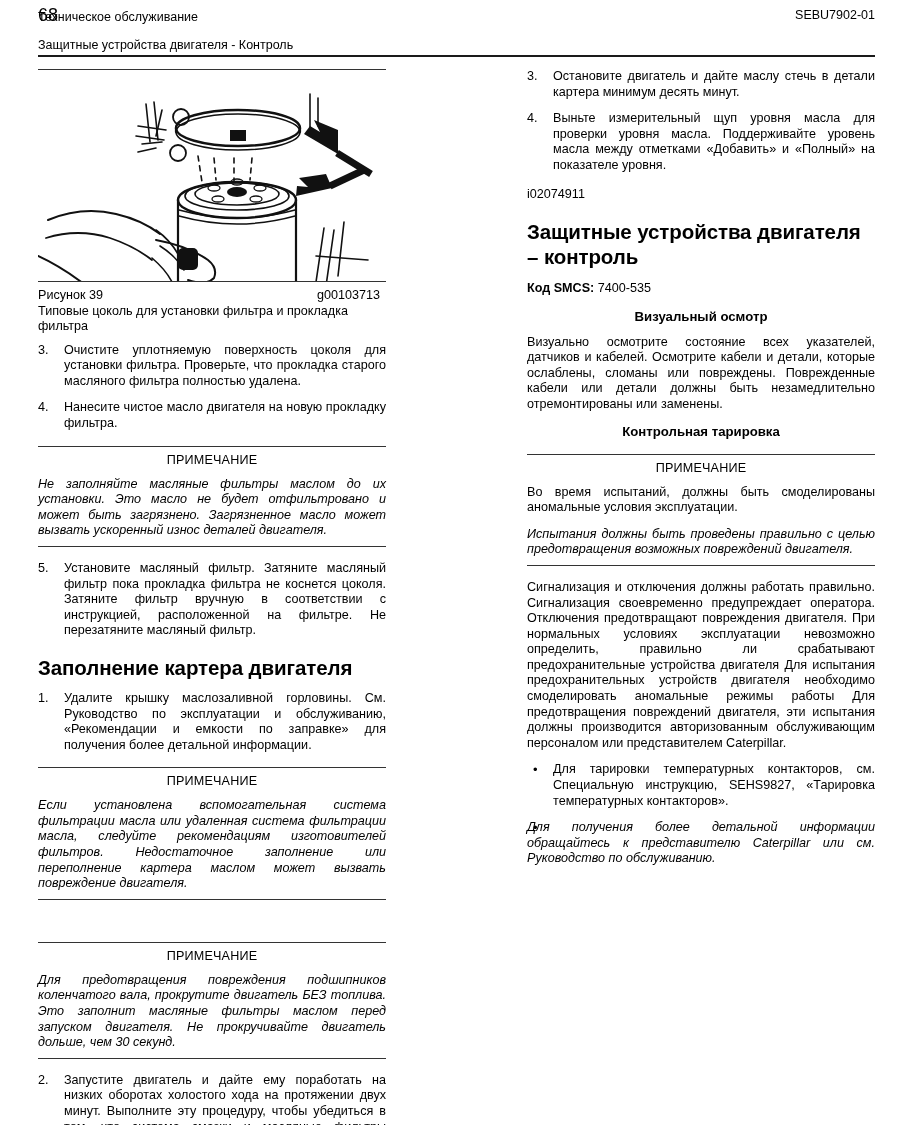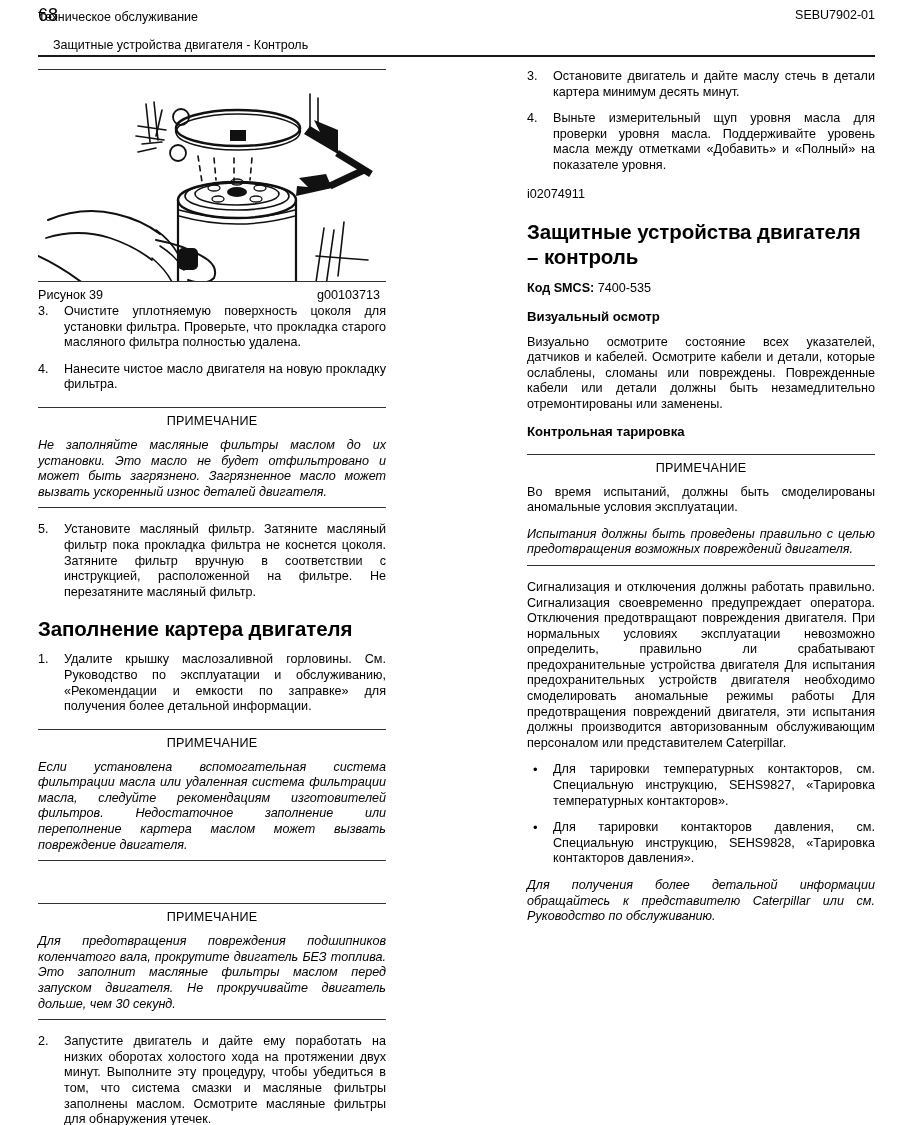--- a/index.html
+++ b/index.html
@@ -44,21 +44,21 @@
   }
   .hdr-line1 {
     position: absolute;
     left: 0;
     top: 2px;
     font-size: 12.5px;
     line-height: 15px;
   }
   .hdr-line2 {
     position: absolute;
-    left: 15px;
+    left: 0;
     top: 30px;
     font-size: 12.5px;
     line-height: 15px;
   }
   .header-rule {
     width: 837px;
     height: 0;
     border-top: 2.2px solid #1a1a1a;
     margin-top: 1px;
   }
@@ -193,20 +193,21 @@
     font-weight: bold;
     line-height: 25px;
     margin: 16px 0 11px 0;
     letter-spacing: -0.1px;
   }
   h3.sub-title {
     font-size: 13.2px;
     font-weight: bold;
     line-height: 16px;
     margin: 0 0 10px 0;
+    text-align: center;
   }
   .smcs {
     font-size: 12.6px;
     line-height: 16px;
     margin: 0 0 13px 0;
   }
   .smcs b { font-weight: bold; }
   .refcode {
     text-align: left;
     font-size: 12.6px;
@@ -319,20 +320,21 @@
               <path d="M96 300 L150 304"></path>
             </g>
           </svg>
         </div>
       </div>
 
       <div class="fig-caption-row">
         <span class="fig-num">Рисунок 39</span>
         <span class="fig-id">g00103713</span>
       </div>
+      <div class="fig-desc">Типовые цоколь для установки фильтра и прокладка фильтра</div>
 
       <ul class="numlist">
         <li>
           <span class="marker">3.</span>
           <span>Очистите уплотняемую поверхность цоколя для установки фильтра. Проверьте, что прокладка старого масляного фильтра полностью удалена.</span>
         </li>
         <li>
           <span class="marker">4.</span>
           <span>Нанесите чистое масло двигателя на новую прокладку фильтра.</span>
         </li>
@@ -418,21 +420,20 @@
 
       <p class="para">Сигнализация и отключения должны работать правильно. Сигнализация своевременно предупреждает оператора. Отключения предотвращают повреждения двигателя. При нормальных условиях эксплуатации невозможно определить, правильно ли срабатывают предохранительные устройства двигателя Для испытания предохранительных устройств двигателя необходимо смоделировать аномальные режимы работы Для предотвращения повреждений двигателя, эти испытания должны производится авторизованным обслуживающим персоналом или представителем Caterpillar.</p>
 
       <ul class="bullist">
         <li>
           <span class="bullet">•</span>
           <span>Для тарировки температурных контакторов, см. Специальную инструкцию, SEHS9827, «Тарировка температурных контакторов».</span>
         </li>
         <li>
           <span class="bullet">•</span>
-          <span>Для тарировки контакторов давления, см. Специальную инструкцию, SEHS9828, «Тарировка контакторов давления».</span>
         </li>
       </ul>
 
       <p class="para last">Для получения более детальной информации обращайтесь к представителю Caterpillar или см. Руководство по обслуживанию.</p>
 
     </div>
   </div>
 </div>
 
 </body></html>

